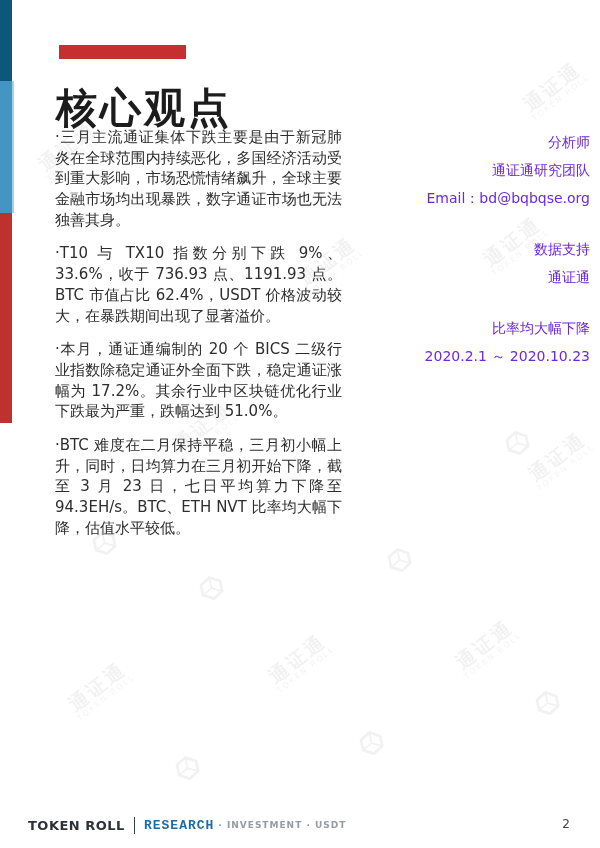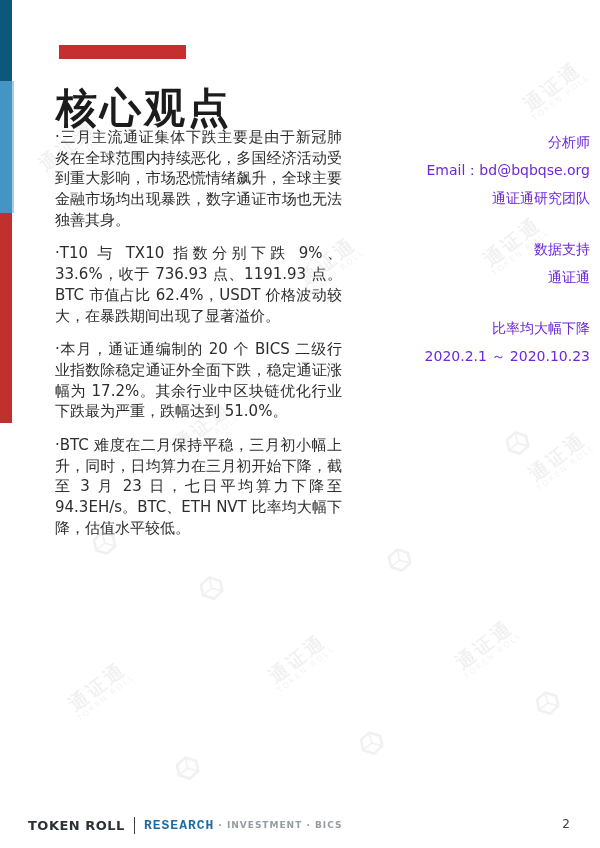--- a/index.html
+++ b/index.html
@@ -136,34 +136,34 @@
   <div class="body-col">
     <p>·三月主流通证集体下跌主要是由于新冠肺炎在全球范围内持续恶化，多国经济活动受到重大影响，市场恐慌情绪飙升，全球主要金融市场均出现暴跌，数字通证市场也无法独善其身。</p>
     <p>·T10 与 TX10 指数分别下跌 9%、33.6%，收于 736.93 点、1191.93 点。BTC 市值占比 62.4%，USDT 价格波动较大，在暴跌期间出现了显著溢价。</p>
     <p>·本月，通证通编制的 20 个 BICS 二级行业指数除稳定通证外全面下跌，稳定通证涨幅为 17.2%。其余行业中区块链优化行业下跌最为严重，跌幅达到 51.0%。</p>
     <p>·BTC 难度在二月保持平稳，三月初小幅上升，同时，日均算力在三月初开始下降，截至 3 月 23 日，七日平均算力下降至 94.3EH/s。BTC、ETH NVT 比率均大幅下降，估值水平较低。</p>
   </div>
 
   <div class="info-col">
     <div class="info-block">
       <div class="line">分析师</div>
+      <div class="line">通证通研究团队</div>
       <div class="line">Email：bd@bqbqse.org</div>
-      <div class="line">通证通研究团队</div>
     </div>
     <div class="info-block">
       <div class="line">数据支持</div>
       <div class="line">通证通</div>
     </div>
     <div class="info-block">
       <div class="line">比率均大幅下降</div>
       <div class="line">2020.2.1 ～ 2020.10.23</div>
     </div>
   </div>
 
   <div class="footer">
     <span class="brand">TOKEN ROLL</span>
     <span class="divider"></span>
     <span class="tag-research">RESEARCH</span>
-    <span class="tag-rest">· INVESTMENT · BICS</span>
+    <span class="tag-rest">· INVESTMENT · USDT</span>
   </div>
   <div class="page-number">2</div>
 
 </div>
 
 </body></html>

